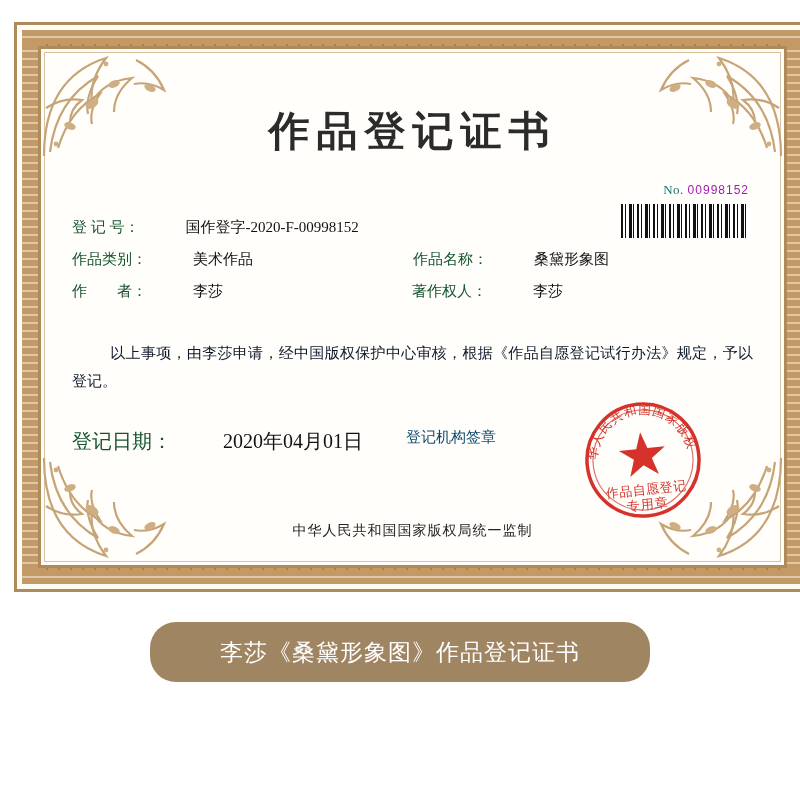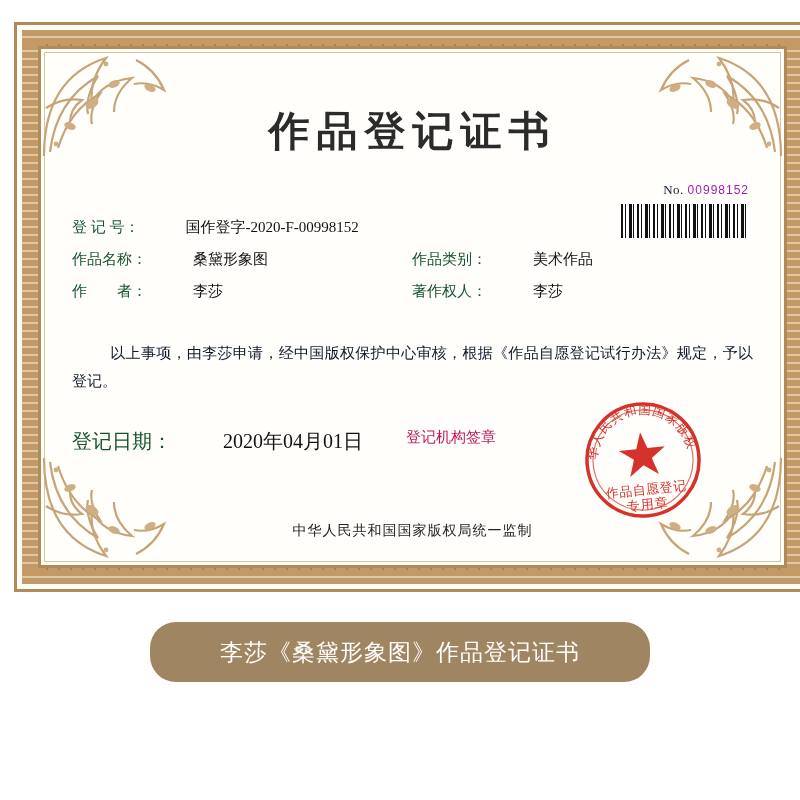--- a/index.html
+++ b/index.html
@@ -83,21 +83,21 @@
     font-family: "Liberation Serif", "DejaVu Serif", serif;
   }
 
   .no-row {
     position: absolute;
     right: 10px; top: 104px;
     font-size: 13px;
     color: #333;
     letter-spacing: .5px;
   }
-  .no-row .no-label { color: #0f172a; }
+  .no-row .no-label { color: #0f766e; }
   .no-row .no-value { color: #a21caf; font-family: Liberation Sans, sans-serif; font-size: 12px; letter-spacing: 1px; }
 
   .barcode {
     position: absolute;
     right: 10px; top: 126px;
     width: 128px; height: 34px;
     background:
       repeating-linear-gradient(90deg,
         #111 0 2px, #fff 2px 4px, #111 4px 5px, #fff 5px 8px,
         #111 8px 11px, #fff 11px 12px, #111 12px 13px, #fff 13px 16px);
@@ -142,21 +142,21 @@
   .regdate {
     position: absolute;
     left: 6px; top: 350px;
     font-size: 20px;
     color: #222;
   }
   .seal-label {
     position: absolute;
     left: 340px; top: 350px;
     font-size: 15px;
-    color: #be185d;
+    color: #0c4a6e;
   }
 
   
   .seal {
     position: absolute;
     right: 52px; top: 318px;
     width: 128px; height: 128px;
   }
   .seal svg { width: 100%; height: 100%; display: block; }
 
@@ -291,27 +291,27 @@
             <span class="flabel">登 记 号：</span>
             <span class="fvalue">国作登字-2020-F-00998152</span>
           </div>
           <div class="fcell right">
             <span class="flabel"></span>
             <span class="fvalue"></span>
           </div>
         </div>
 
         <div class="frow">
+          <div class="fcell right">
+            <span class="flabel">作品类别：</span>
+            <span class="fvalue">美术作品</span>
+          </div>
           <div class="fcell left">
             <span class="flabel">作品名称：</span>
             <span class="fvalue">桑黛形象图</span>
-          </div>
-          <div class="fcell right">
-            <span class="flabel">作品类别：</span>
-            <span class="fvalue">美术作品</span>
           </div>
         </div>
 
         <div class="frow">
           <div class="fcell left">
             <span class="flabel">作　　者：</span>
             <span class="fvalue">李莎</span>
           </div>
           <div class="fcell right">
             <span class="flabel">著作权人：</span>

